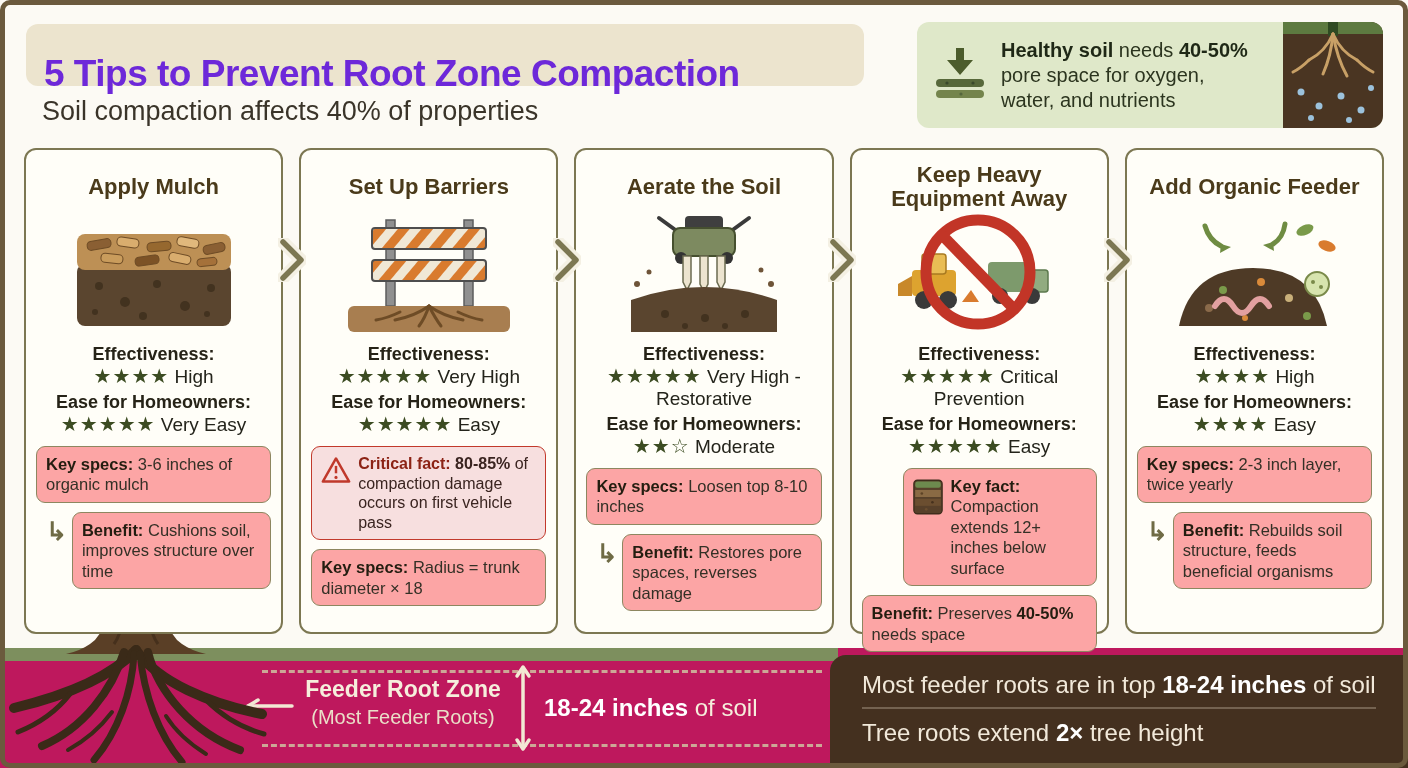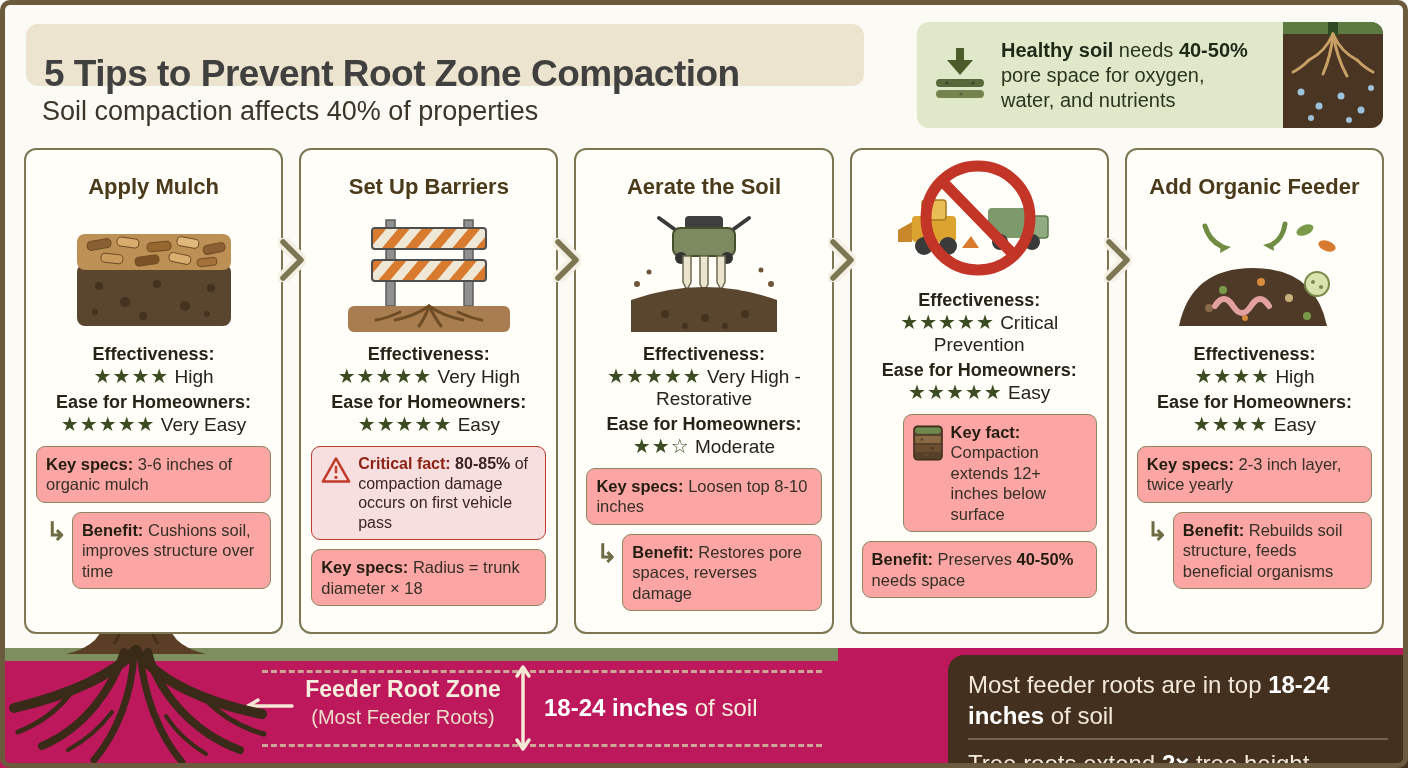--- a/index.html
+++ b/index.html
@@ -5,21 +5,21 @@
   * { box-sizing: border-box; }
   html,body { margin:0; padding:0; }
   body {
     width:1408px; height:768px; position:relative; overflow:hidden;
     background:#fcfaf4; font-family:"Liberation Sans", sans-serif; color:#2e2a1e;
   }
   .frame { position:absolute; inset:0; border:5px solid #6b5a3d; border-radius:10px; pointer-events:none; z-index:10; }
 
   
   .title-band { position:absolute; left:26px; top:24px; width:838px; height:62px; background:#ece4ce; border-radius:12px; display:flex; align-items:center; padding-left:18px; }
-  .title { font-size:37px; font-weight:bold; color:#404040; letter-spacing:-0.5px;margin-top:37px; }
+  .title { font-size:37px; font-weight:bold; color:#6d28d9; letter-spacing:-0.5px;margin-top:37px; }
   .subtitle { position:absolute; left:42px; top:96px; font-size:27px; color:#3a3429; }
 
   
   .callout { position:absolute; left:906px; top:22px; width:466px; height:106px; background:#dfe8c9; border-radius:12px; display:flex; align-items:center; overflow:hidden;margin-left:11px; }
   .callout-icon { width:58px; height:58px; margin:0 12px 0 14px; flex:none; }
   .callout-text { font-size:20px; color:#2c351f; line-height:1.25; width:262px; }
   .callout-text b { color:#1f2816; }
   .callout-img { margin-left:auto; width:100px; height:106px; flex:none; }
 
   
@@ -49,21 +49,21 @@
   .dash { position:absolute; border-top:3px dashed #cfc0a0; opacity:.85; height:0; }
   .dash1 { left:262px; top:22px; width:560px; }
   .dash2 { left:262px; top:96px; width:560px; }
   .zone-label { position:absolute; left:300px; top:28px; width:206px; text-align:center; color:#f6eedc; }
   .zone-label .l1 { font-size:23px; font-weight:bold; }
   .zone-label .l2 { font-size:20px; color:#eadfc8; margin-top:3px; }
   .left-arrow { position:absolute; left:242px; top:50px; width:52px; height:16px; }
   .v-arrow { position:absolute; left:514px; top:14px; width:18px; height:92px; }
   .depth-text { position:absolute; left:544px; top:46px; font-size:24px; color:#f6eedc; }
   .depth-text b { color:#ffffff; }
-  .dark-panel { position:absolute; right:0; bottom:0; width:460px; height:113px; background:#44301f; border-top-left-radius:16px; color:#f2e9da; padding:14px 20px 0; }
+  .dark-panel { position:absolute; right:0; bottom:0; width:578px; height:113px; background:#44301f; border-top-left-radius:16px; color:#f2e9da; padding:14px 32px 0; }
   .panel-line { font-size:24px; line-height:1.3; }
   .panel-line b { color:#ffffff; }
   .panel-divider { border-top:2px solid rgba(240,230,210,.28); margin:7px 0 8px; }
 
   .roots-art { position:absolute; left:0; top:620px; width:300px; height:148px; z-index:2; pointer-events:none; }
 </style>
 </head>
 <body>
 
 <div class="title-band">
@@ -223,20 +223,21 @@
     <div class="boxes">
       <div class="spec-box"><b>Key specs:</b><span> Loosen top 8-10 inches</span></div>
       <div class="benefit-row">
         <span class="hook">↳</span>
         <div class="spec-box"><b>Benefit:</b><span> Restores pore spaces, reverses damage</span></div>
       </div>
     </div>
   </div>
 
   <div class="card">
+    <div class="card-title">Keep Heavy Equipment Away</div>
     <svg class="illus" viewBox="0 0 178 126">
       <g>
         <rect x="22" y="56" width="44" height="26" rx="4" fill="#dda32f"></rect>
         <rect x="32" y="40" width="24" height="20" rx="3" fill="#e9bd55" stroke="#a87a20" stroke-width="1.5"></rect>
         <path d="M22 62 l-14 8 v12 h14 z" fill="#c8882a"></path>
         <circle cx="34" cy="86" r="9" fill="#3a3a3a"></circle>
           <circle cx="58" cy="86" r="9" fill="#3a3a3a"></circle>
         <rect x="98" y="48" width="42" height="30" rx="4" fill="#7d9a6c"></rect>
         <rect x="138" y="56" width="20" height="22" rx="3" fill="#91ab80" stroke="#5c7a4e" stroke-width="1.5"></rect>
         <circle cx="110" cy="82" r="8" fill="#3a3a3a"></circle>

